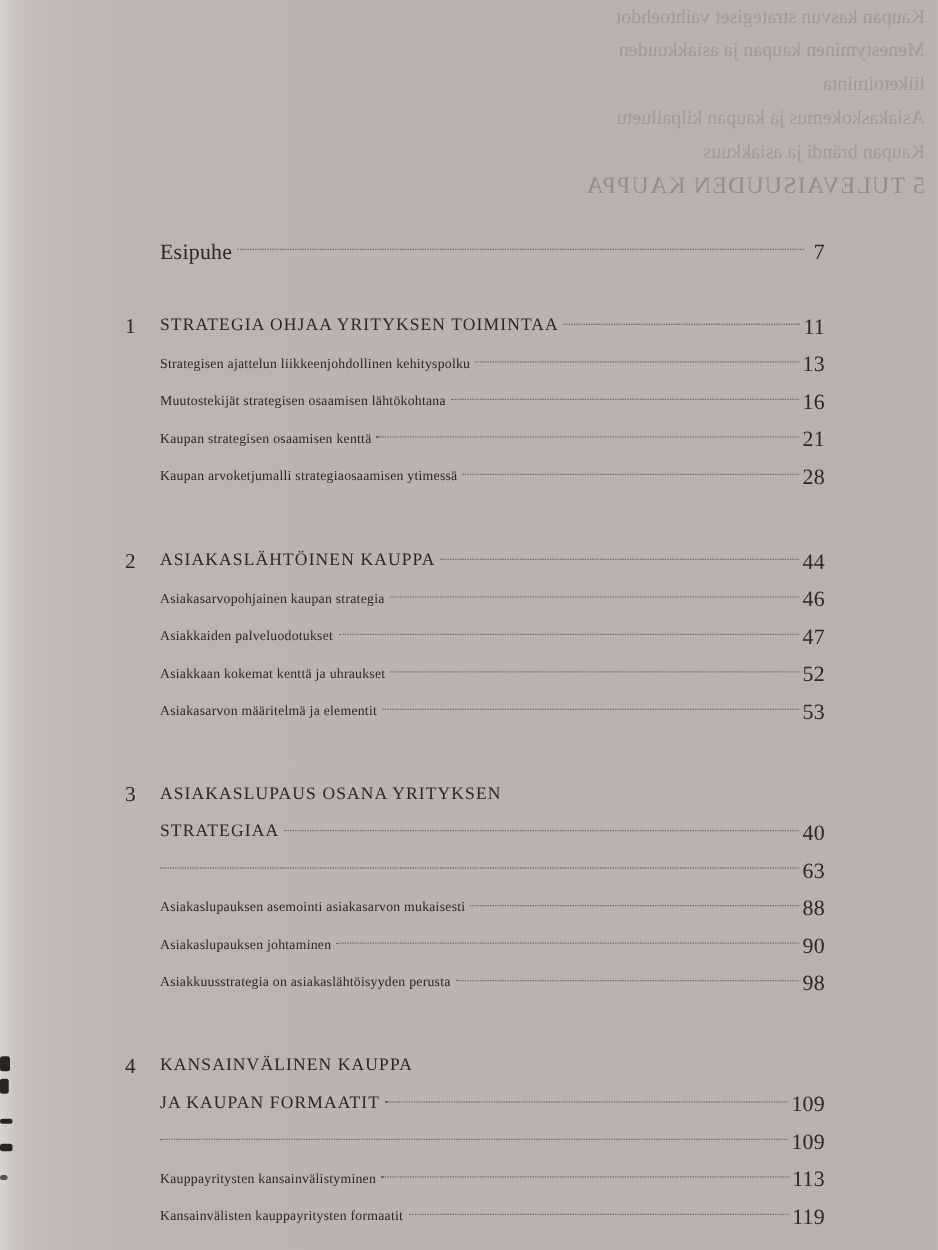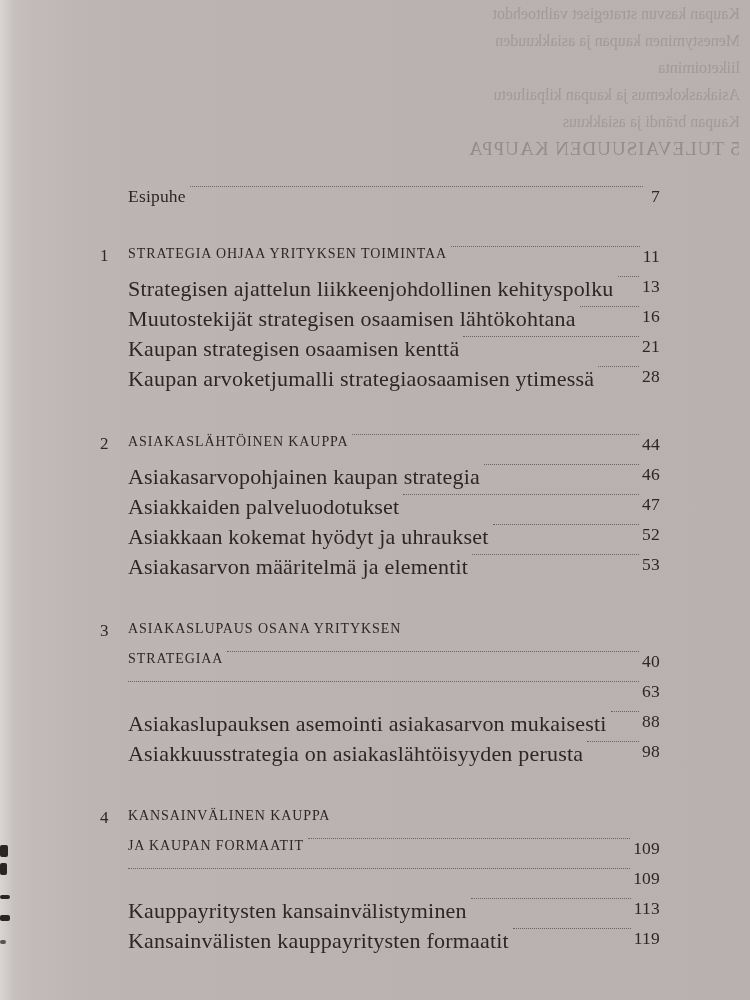--- a/index.html
+++ b/index.html
@@ -57,21 +57,21 @@
     .toc {
       position: absolute;
       left: 100px;
       top: 186px;
       width: 560px;
       color: #2b2727;
       font-family: "Liberation Serif", serif;
     }
     .entry {
       display: flex;
-      align-items: flex-start;
+      align-items: center;
       height: 30px;
       font-size: 17.5px;
       letter-spacing: 0.2px;
     }
     .entry .num {
       width: 28px;
       flex: 0 0 28px;
       font-size: 17px;
     }
     .entry .title {
@@ -89,21 +89,21 @@
       margin-bottom: 4px;
       min-width: 10px;
     }
     .entry .page-num {
       flex: 0 0 auto;
       padding-left: 3px;
       min-width: 14px;
       text-align: right;
     }
     .entry.indent { padding-left: 28px; }
-    .entry.sub .title { font-size: 22px; }
+    .entry.sub .title { font-size: 11px; }
     .chapter { margin-top: 0; }
     .preface-entry { padding-left: 28px; }
   </style>
 </head>
 <body>
 
 <div class="page">
   <div class="spine-shadow"></div>
 
   <div class="bleed">
@@ -171,21 +171,21 @@
         <span class="title">Asiakasarvopohjainen kaupan strategia</span>
         <span class="leader"></span>
         <span class="page-num">46</span>
       </div>
       <div class="entry indent sub">
         <span class="title">Asiakkaiden palveluodotukset</span>
         <span class="leader"></span>
         <span class="page-num">47</span>
       </div>
       <div class="entry indent sub">
-        <span class="title">Asiakkaan kokemat hyödyt ja uhraukset</span>
+        <span class="title">Asiakkaan kokemat kenttä ja uhraukset</span>
         <span class="leader"></span>
         <span class="page-num">52</span>
       </div>
       <div class="entry indent sub">
         <span class="title">Asiakasarvon määritelmä ja elementit</span>
         <span class="leader"></span>
         <span class="page-num">53</span>
       </div>
     </div>
 
@@ -202,20 +202,25 @@
       <div class="entry indent sub">
         <span class="leader"></span>
         <span class="page-num">63</span>
       </div>
       <div class="entry indent sub">
         <span class="title">Asiakaslupauksen asemointi asiakasarvon mukaisesti</span>
         <span class="leader"></span>
         <span class="page-num">88</span>
       </div>
       <div class="entry indent sub">
+        <span class="title">Asiakaslupauksen johtaminen</span>
+        <span class="leader"></span>
+        <span class="page-num">90</span>
+      </div>
+      <div class="entry indent sub">
         <span class="title">Asiakkuusstrategia on asiakaslähtöisyyden perusta</span>
         <span class="leader"></span>
         <span class="page-num">98</span>
       </div>
     </div>
 
     <div class="chapter" style="margin-top:37px;">
       <div class="entry">
         <span class="num">4</span>
         <span class="title chapter-title">KANSAINVÄLINEN KAUPPA</span>

